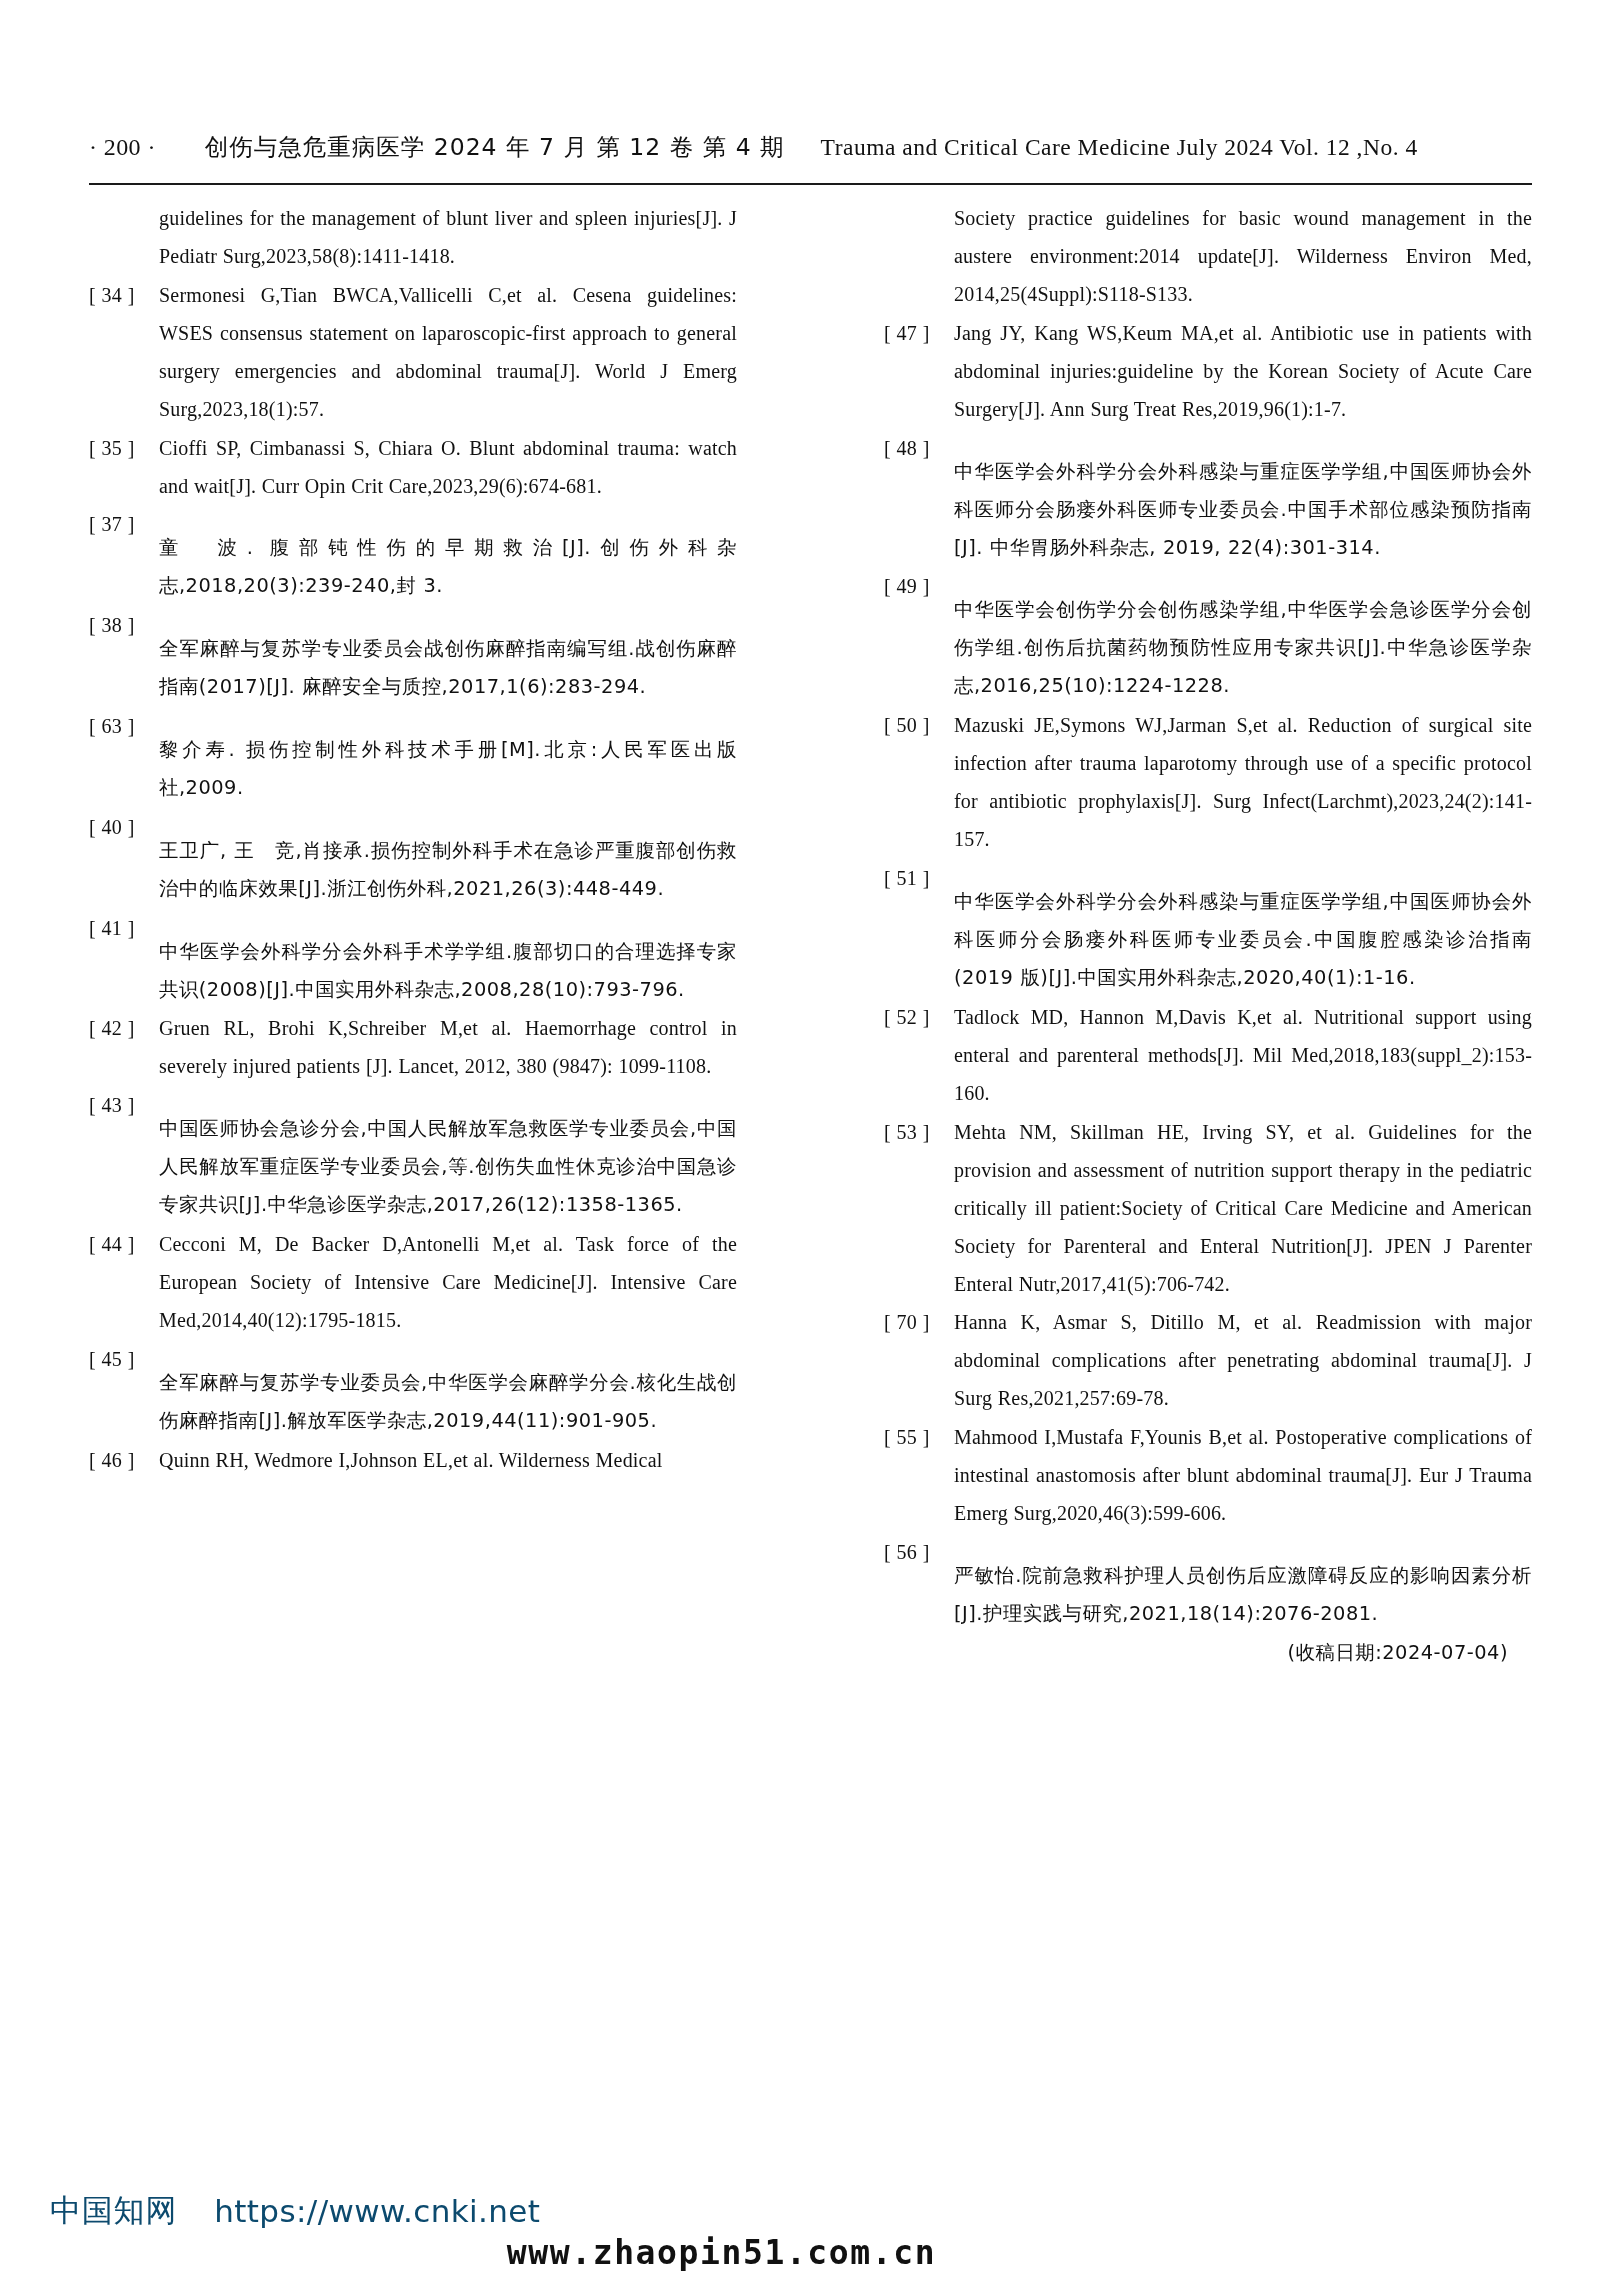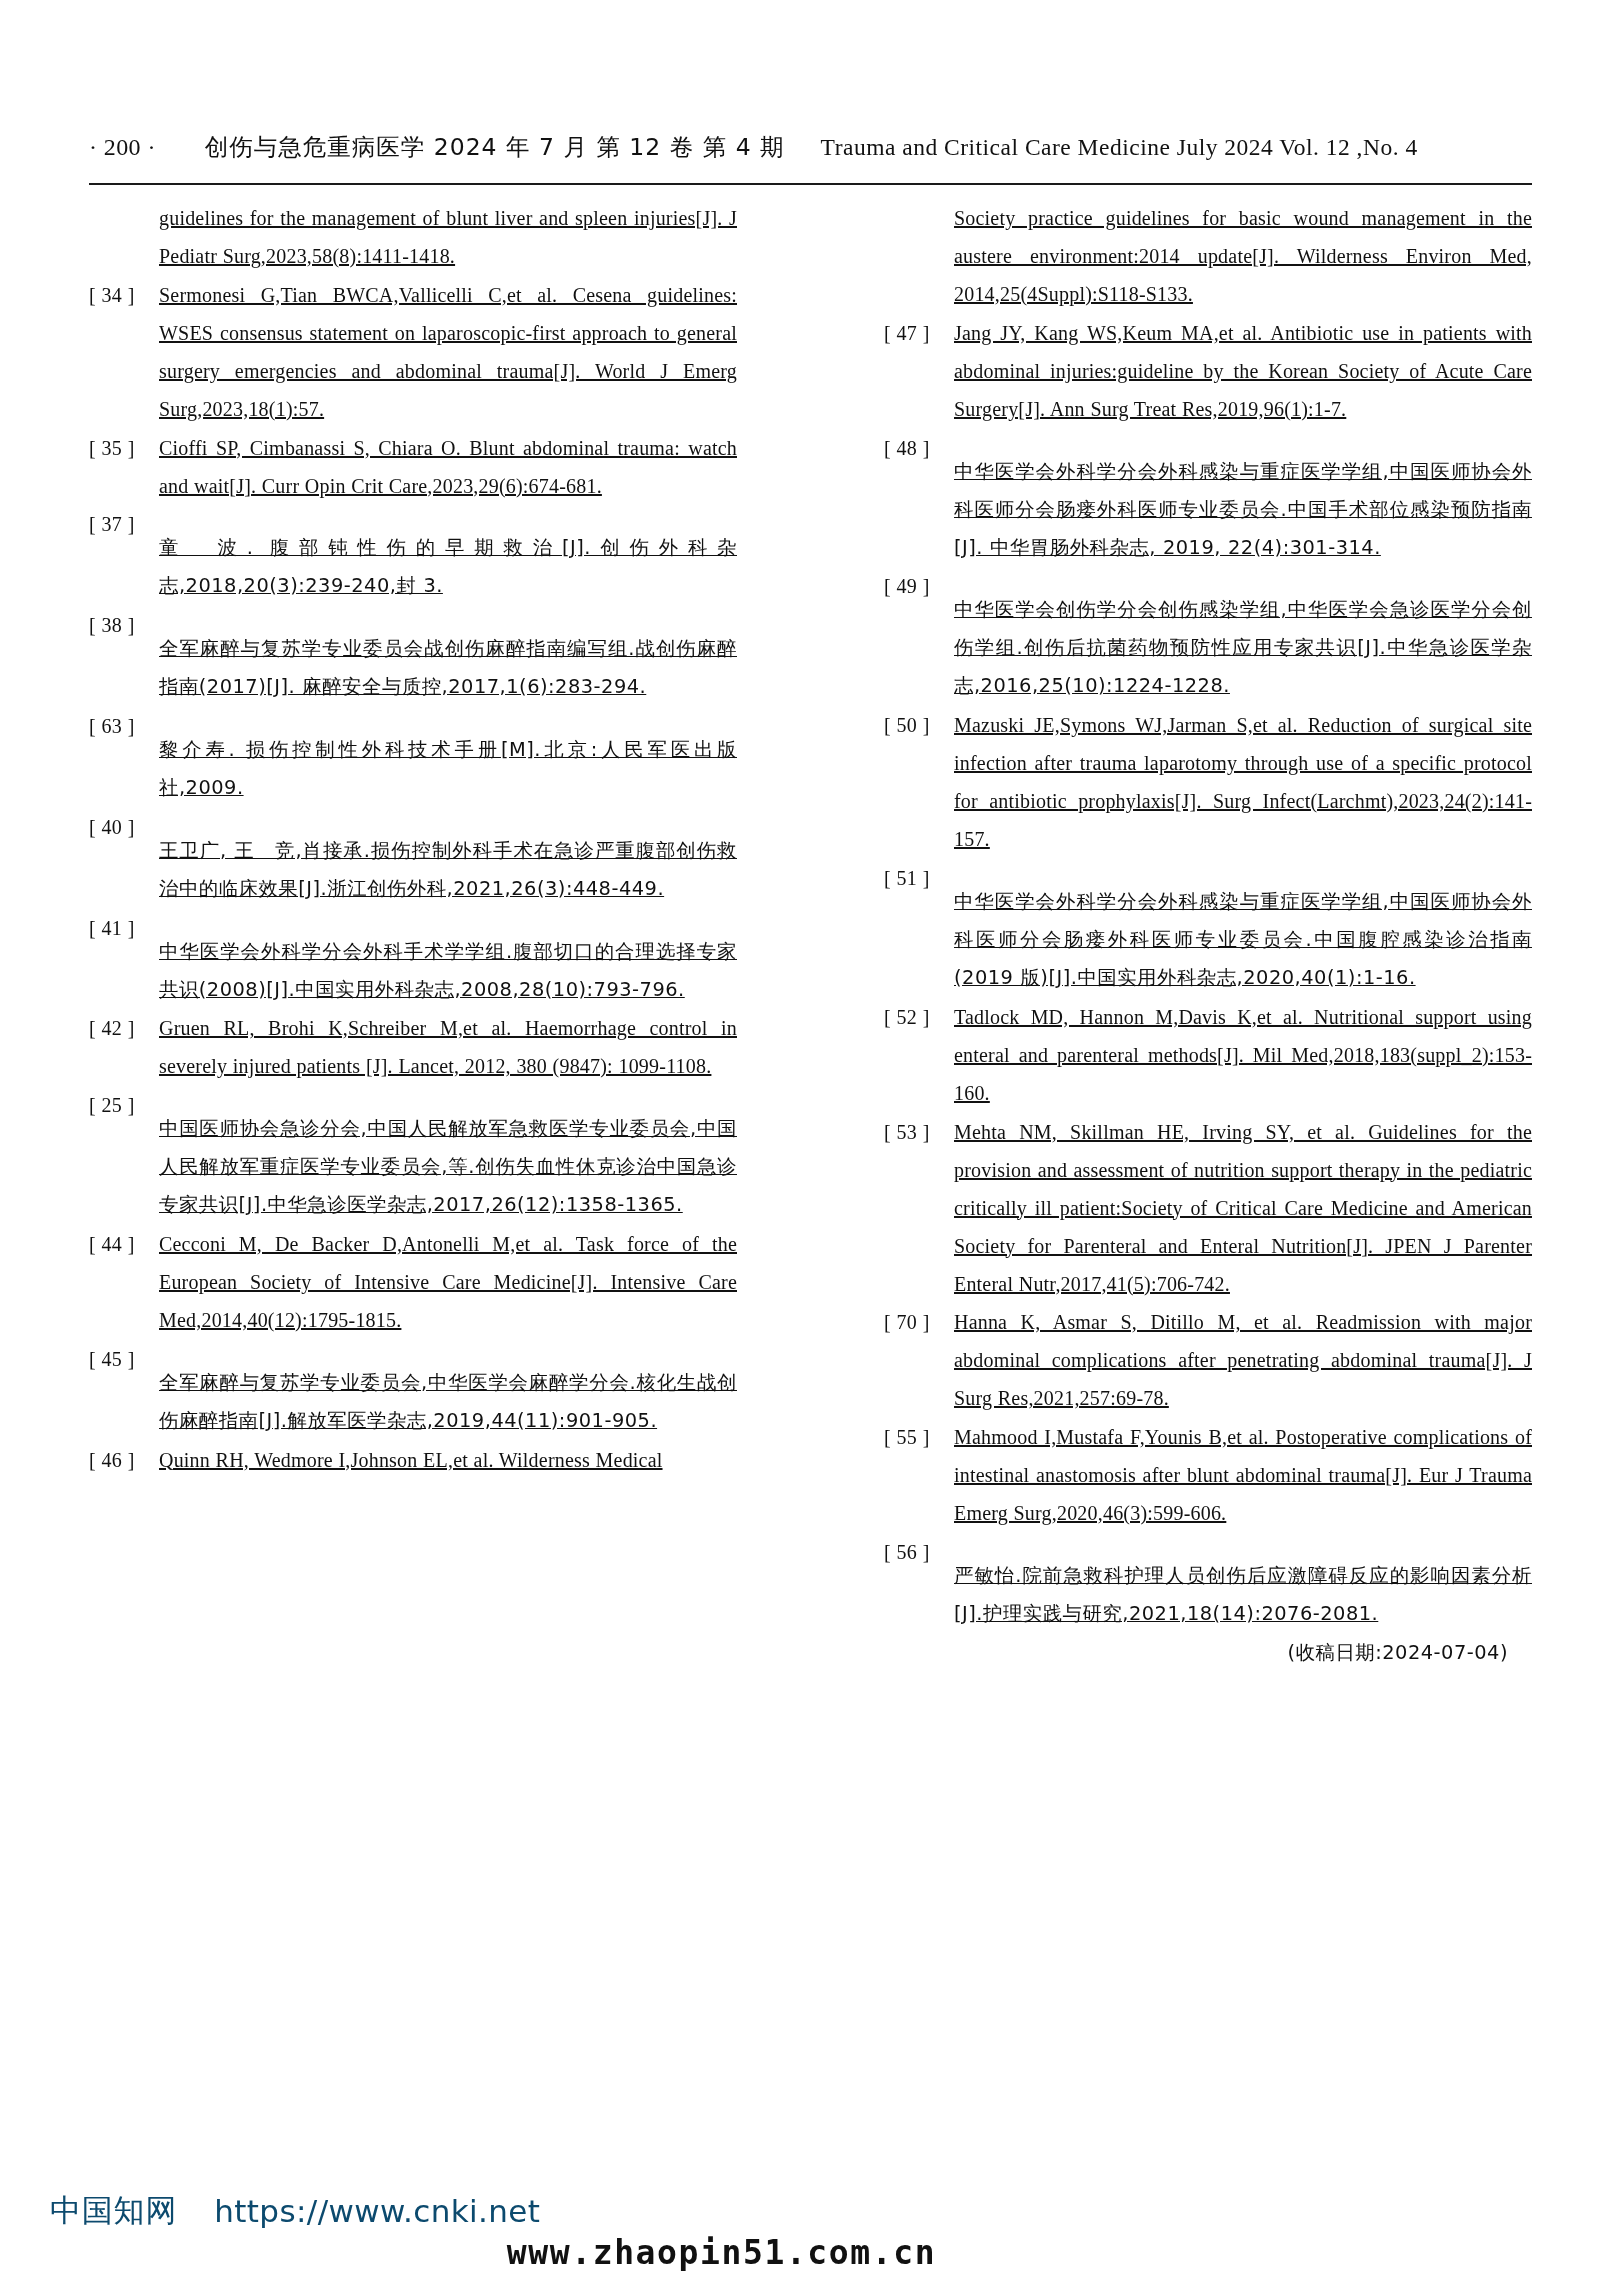--- a/index.html
+++ b/index.html
@@ -94,21 +94,20 @@
   .ref-body {
     flex: 1 1 auto;
     font-size: 20px;
     line-height: 38px;
     text-align: justify;
     text-justify: inter-word;
     font-family: "Liberation Serif", "DejaVu Serif", serif;
     letter-spacing: 0.2px;
     word-spacing: 0.4px;
     hyphens: none;
-    text-decoration: underline;
   }
   
   .ref.cont .ref-num { width: 70px; }
 
   .ref-body.zh {
     font-family: "DejaVu Sans", "Liberation Sans", sans-serif;
     font-size: 19.4px;
     letter-spacing: 0.5px;
     margin-top: 24px;
   }
@@ -202,21 +201,21 @@
       </div>
       <div class="ref">
         <div class="ref-num">[ 41 ]</div>
         <div class="ref-body zh">中华医学会外科学分会外科手术学学组.腹部切口的合理选择专家共识(2008)[J].中国实用外科杂志,2008,28(10):793-796.</div>
       </div>
       <div class="ref">
         <div class="ref-num">[ 42 ]</div>
         <div class="ref-body">Gruen RL, Brohi K,Schreiber M,et al. Haemorrhage control in severely injured patients [J]. Lancet, 2012, 380 (9847): 1099-1108.</div>
       </div>
       <div class="ref">
-        <div class="ref-num">[ 25 ]</div>
+        <div class="ref-num">[ 43 ]</div>
         <div class="ref-body zh">中国医师协会急诊分会,中国人民解放军急救医学专业委员会,中国人民解放军重症医学专业委员会,等.创伤失血性休克诊治中国急诊专家共识[J].中华急诊医学杂志,2017,26(12):1358-1365.</div>
       </div>
       <div class="ref">
         <div class="ref-num">[ 44 ]</div>
         <div class="ref-body">Cecconi M, De Backer D,Antonelli M,et al. Task force of the European Society of Intensive Care Medicine[J]. Intensive Care Med,2014,40(12):1795-1815.</div>
       </div>
       <div class="ref">
         <div class="ref-num">[ 45 ]</div>
         <div class="ref-body zh">全军麻醉与复苏学专业委员会,中华医学会麻醉学分会.核化生战创伤麻醉指南[J].解放军医学杂志,2019,44(11):901-905.</div>
       </div>

